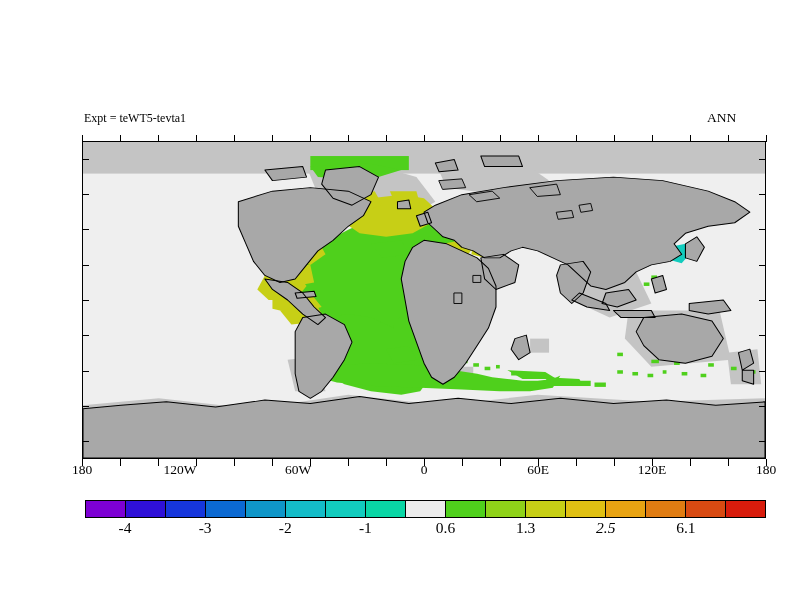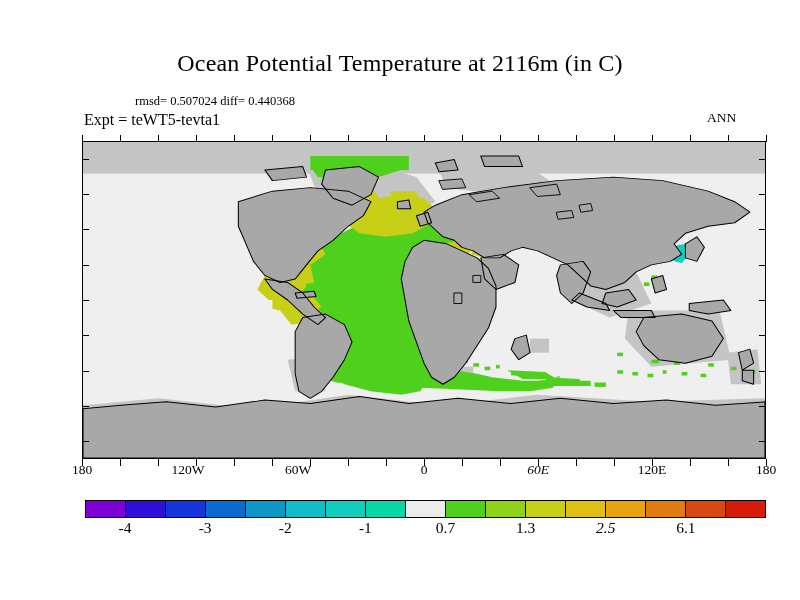--- a/index.html
+++ b/index.html
@@ -12,21 +12,21 @@
 
   
   .title{
     position:absolute;left:0;top:50px;width:800px;text-align:center;
     font-size:24px;letter-spacing:.2px;
   }
   .rmsd{
     position:absolute;left:135px;top:94px;font-size:12.5px;white-space:nowrap;
   }
   .expt{
-    position:absolute;left:84px;top:111px;font-size:16px;white-space:nowrap;
+    position:absolute;left:84px;top:111px;font-size:12px;white-space:nowrap;
   }
   .period{
     position:absolute;left:322px;top:106px;font-size:13.5px;white-space:nowrap;
   }
   .season{
     position:absolute;left:707px;top:110px;font-size:13.5px;white-space:nowrap;
   }
 
   
   #plot{
@@ -54,22 +54,20 @@
   .cblab{
     position:absolute;top:519px;font-size:15.5px;white-space:nowrap;
     transform:translateX(-50%);
   }
 </style>
 </head>
 <body>
 
 <div id="figure">
 
-  <div class="title">Ocean Potential Temperature at 2116m (in C)</div>
-  <div class="rmsd">rmsd= 0.507024 diff= 0.440368</div>
   <div class="expt">Expt = teWT5-tevta1</div>
   <div class="season">ANN</div>
 
   <div id="plot">
     <svg id="mapsvg" viewBox="0 0 360 180" preserveAspectRatio="none">
 
       <g id="layer-neutral">
           <rect x="0" y="0" width="360" height="180" fill="#efefef"></rect>
         </g>
       <g id="layer-shelf">
@@ -209,24 +207,24 @@
       <div class="ytick r" style="top: 300px;"></div>
       <div class="ytick" style="top: 264.667px;"></div>
       <div class="ytick r" style="top: 264.667px;"></div>
       <div class="ytick" style="top: 229.333px;"></div>
       <div class="ytick r" style="top: 229.333px;"></div>
       <div class="ytick" style="top: 194px;"></div>
       <div class="ytick r" style="top: 194px;"></div>
       <div class="ytick" style="top: 158.667px;"></div>
       <div class="ytick r" style="top: 158.667px;"></div>
       <div class="xlab" style="left: 82px;">180</div>
-      <div class="xlab" style="left: 188px;">120W</div>
+      <div class="xlab" style="left: 180px;">120W</div>
       <div class="xlab" style="left: 298px;">60W</div>
       <div class="xlab" style="left: 424px;">0</div>
-      <div class="xlab" style="left: 538px; font-style: italic;">60E</div>
+      <div class="xlab" style="left: 538px;">60E</div>
       <div class="xlab" style="left: 652px;">120E</div>
       <div class="xlab" style="left: 766px;">180</div>
       <div class="xtick" style="left: 82px;"></div>
       <div class="xtick t" style="left: 82px;"></div>
       <div class="xtick" style="left: 120px;"></div>
       <div class="xtick t" style="left: 120px;"></div>
       <div class="xtick" style="left: 158px;"></div>
       <div class="xtick t" style="left: 158px;"></div>
       <div class="xtick" style="left: 196px;"></div>
       <div class="xtick t" style="left: 196px;"></div>
@@ -278,19 +276,19 @@
       <div style="background: rgb(232, 163, 18);"></div>
       <div style="background: rgb(224, 124, 18);"></div>
       <div style="background: rgb(216, 74, 18);"></div>
       <div style="background: rgb(216, 28, 12);"></div>
     </div>
   <div id="cbar-labels">
       <div class="cblab" style="left: 125.059px;">-4</div>
       <div class="cblab" style="left: 205.176px;">-3</div>
       <div class="cblab" style="left: 285.294px;">-2</div>
       <div class="cblab" style="left: 365.412px;">-1</div>
-      <div class="cblab" style="left: 445.529px;">0.7</div>
+      <div class="cblab" style="left: 445.529px;">0.6</div>
       <div class="cblab" style="left: 525.647px;">1.3</div>
       <div class="cblab" style="left: 605.765px; font-style: italic;">2.5</div>
       <div class="cblab" style="left: 685.882px;">6.1</div>
     </div>
 
 </div>
 
 </body></html>

